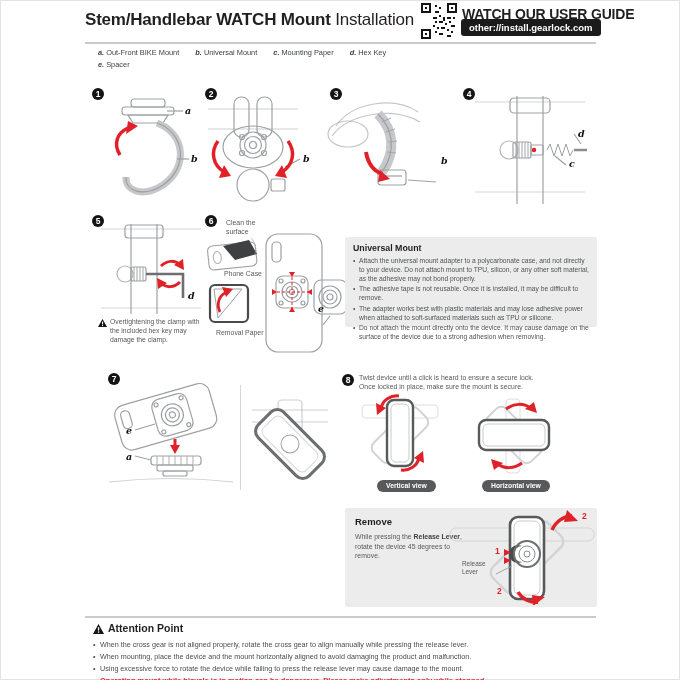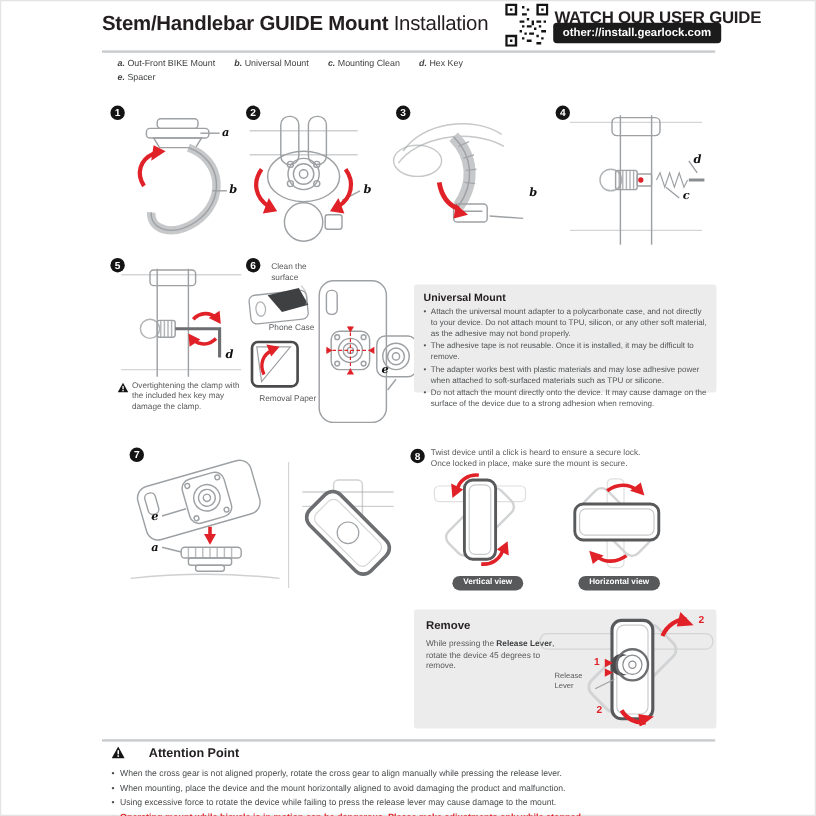--- a/index.html
+++ b/index.html
@@ -24,35 +24,35 @@
   .umtitle{font-size:8.8px;font-weight:800;color:#231f20;margin-bottom:3px;}
   .umbul{font-size:6.7px;color:#4f5254;line-height:1.36;position:relative;padding-left:6px;margin-bottom:1px;}
   .umbul::before{content:"\2022";position:absolute;left:0;top:0;}
   .pill{background:#58595b;color:#fff;font-size:6.8px;font-weight:700;
     padding:2px 9px 2.5px;border-radius:8px;white-space:nowrap;}
   .rednum{color:#e02128;font-weight:800;font-size:8.5px;}
   .rm-title{font-size:9.5px;font-weight:800;margin-bottom:20px;}
   .rm-text{font-size:6.9px;color:#58595b;line-height:1.4;}
   .rm-text .bld{font-weight:700;color:#3c3e40;}
   .att{width:503px;}
-  .att-title{font-size:10.5px;font-weight:800;display:flex;gap:20px;align-items:flex-start;margin-bottom:6px;}
+  .att-title{font-size:10.5px;font-weight:800;display:flex;gap:4px;align-items:flex-end;margin-bottom:6px;}
   .att-bul{font-size:7.2px;color:#4a4c4e;line-height:1.3;padding-left:7px;position:relative;margin-bottom:2.5px;}
   .att-bul::before{content:"\2022";position:absolute;left:0;}
   .att-red{font-size:7.5px;font-weight:800;color:#e02128;padding-left:7px;position:relative;margin-top:1px;}
   .att-red::before{content:"\2022";position:absolute;left:0;}
   .warnline{display:flex;gap:3px;font-size:6.8px;color:#58595b;line-height:1.3;}
   svg{display:block;}
 </style>
 </head>
 <body>
 
 <div class="page">
 
   <div class="abs title" style="left:85px;top:10px;">
-    <span class="tb">Stem/Handlebar GUIDE Mount</span><span> Installation</span>
+    <span class="tb">Stem/Handlebar WATCH Mount</span><span> Installation</span>
   </div>
 
   <div class="abs" style="left:421px;top:3px;">
     <svg width="36" height="36" viewBox="0 0 36 36">
       <rect width="36" height="36" fill="#fff"></rect>
       <g fill="#141414">
         <path d="M0,0h10v10h-10z M26,0h10v10h-10z M0,26h10v10h-10z"></path>
       </g>
       <path fill="#fff" d="M2,2h6v6h-6z M28,2h6v6h-6z M2,28h6v6h-6z"></path>
       <path fill="#141414" d="M4,4h2v2h-2z M30,4h2v2h-2z M4,30h2v2h-2z
@@ -64,21 +64,21 @@
   </div>
   <div class="abs watch" style="left:462px;top:6px;">WATCH OUR USER GUIDE</div>
   <div class="abs urlpill" style="left:461px;top:19px;">other://install.gearlock.com</div>
 
   <div class="abs hr" style="left:85px;top:42px;width:511px;"></div>
 
   <div class="abs legend" style="left:98px;top:48px;width:430px;">
     <div class="legend-row">
       <span><span class="k">a.</span><span>Out-Front BIKE Mount</span></span>
       <span><span class="k">b.</span><span>Universal Mount</span></span>
-      <span><span class="k">c.</span><span>Mounting Clean</span></span>
+      <span><span class="k">c.</span><span>Mounting Paper</span></span>
       <span><span class="k">d.</span><span>Hex Key</span></span>
     </div>
     <div class="legend-row">
       <span><span class="k">e.</span><span>Spacer</span></span>
     </div>
   </div>
 
   <div class="abs stepnum" style="left:92px;top:88px;">1</div>
   <div class="abs" style="left:95px;top:95px;">
     <svg width="105" height="110" viewBox="0 0 105 110">

